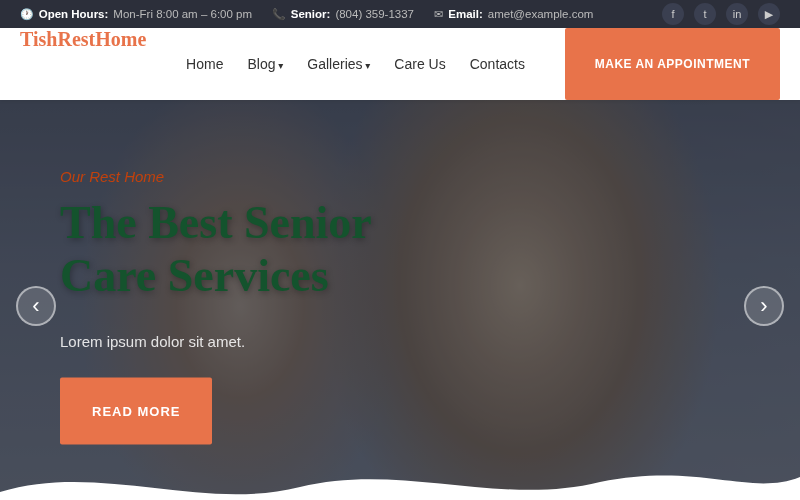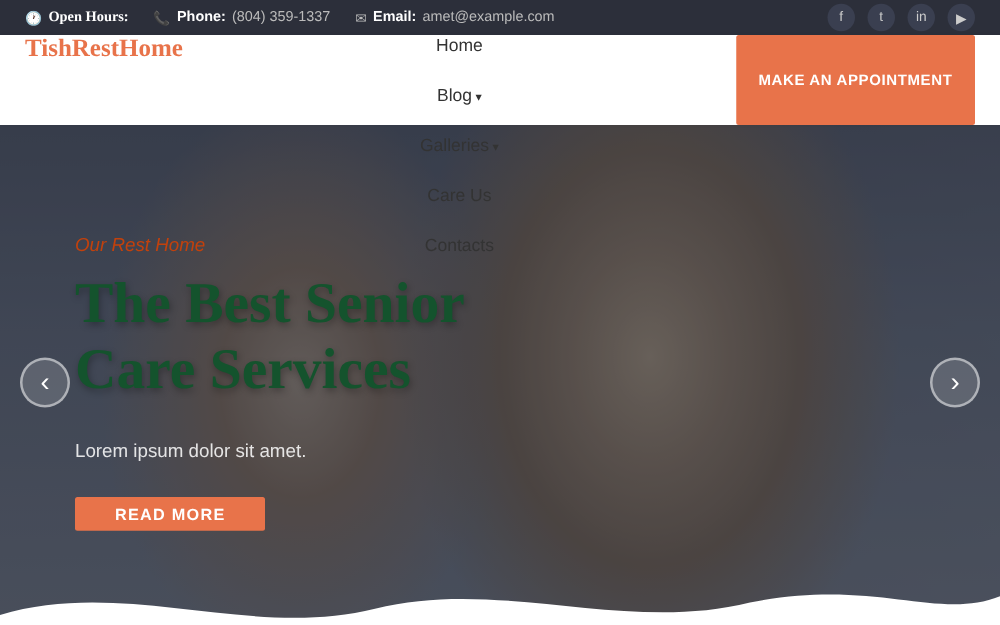--- a/index.html
+++ b/index.html
@@ -35,28 +35,28 @@
       box-shadow: 0 1px 4px rgba(0,0,0,0.08);
       position: relative;
       z-index: 10;
     }
     .logo {
       font-size: 20px;
       font-weight: 700;
       color: #e8734a;
       font-family: 'Georgia', serif;
     }
-    .nav-links { display: flex; align-items: center; gap: 24px; font-family: Arial, sans-serif; font-size: 14px; flex-direction: column; }
+    .nav-links { display: flex; align-items: center; gap: 24px; font-family: Arial, sans-serif; font-size: 14px; }
     .nav-links a { text-decoration: none; color: #333; cursor: pointer; }
     .nav-links .has-dropdown::after { content: ' ▾'; font-size: 10px; }
     .nav-cta {
       background: #e8734a;
       color: #fff;
       border: none;
-      padding: 10px 18px;
+      padding: 10px 30px;
       font-size: 12px;
       font-weight: 700;
       letter-spacing: 0.5px;
       cursor: pointer;
       font-family: Arial, sans-serif;
       text-transform: uppercase;
       border-radius: 2px;
     }
 
     
@@ -116,21 +116,21 @@
     .hero-desc {
       font-size: 15px;
       color: rgba(255,255,255,0.85);
       margin-bottom: 28px;
       font-family: Arial, sans-serif;
     }
     .read-more-btn {
       background: #e8734a;
       color: #fff;
       border: none;
-      padding: 6px 32px;
+      padding: 26px 32px;
       font-size: 13px;
       font-weight: 700;
       letter-spacing: 1px;
       text-transform: uppercase;
       cursor: pointer;
       font-family: Arial, sans-serif;
       border-radius: 2px;
     }
 
     
@@ -165,25 +165,26 @@
     }
     .wave-svg { width: 100%; height: 100%; }
   </style>
 </head>
 <body>
 
 <div class="top-bar">
   <div class="top-bar-left">
     <div class="top-bar-item">
       <span style="font-size:11px;">🕐</span>
-      <span style="color:#fff;font-weight:600;font-family:Liberation Serif, serif;">Open Hours:</span>
+      <span style="color:#fff;font-weight:600;">Open Hours:</span>
+      <span>Mon-Fri 8:00 am – 6:00 pm</span>
     </div>
     <div class="top-bar-item">
       <span style="font-size:11px;">📞</span>
-      <span style="color:#fff;font-weight:600;">Phone:</span>
+      <span style="color:#fff;font-weight:600;">Senior:</span>
       <span>(804) 359-1337</span>
     </div>
     <div class="top-bar-item">
       <span style="font-size:11px;">✉</span>
       <span style="color:#fff;font-weight:600;">Email:</span>
       <span>amet@example.com</span>
     </div>
   </div>
   <div class="top-bar-right">
     <div class="social-icon">f</div>

